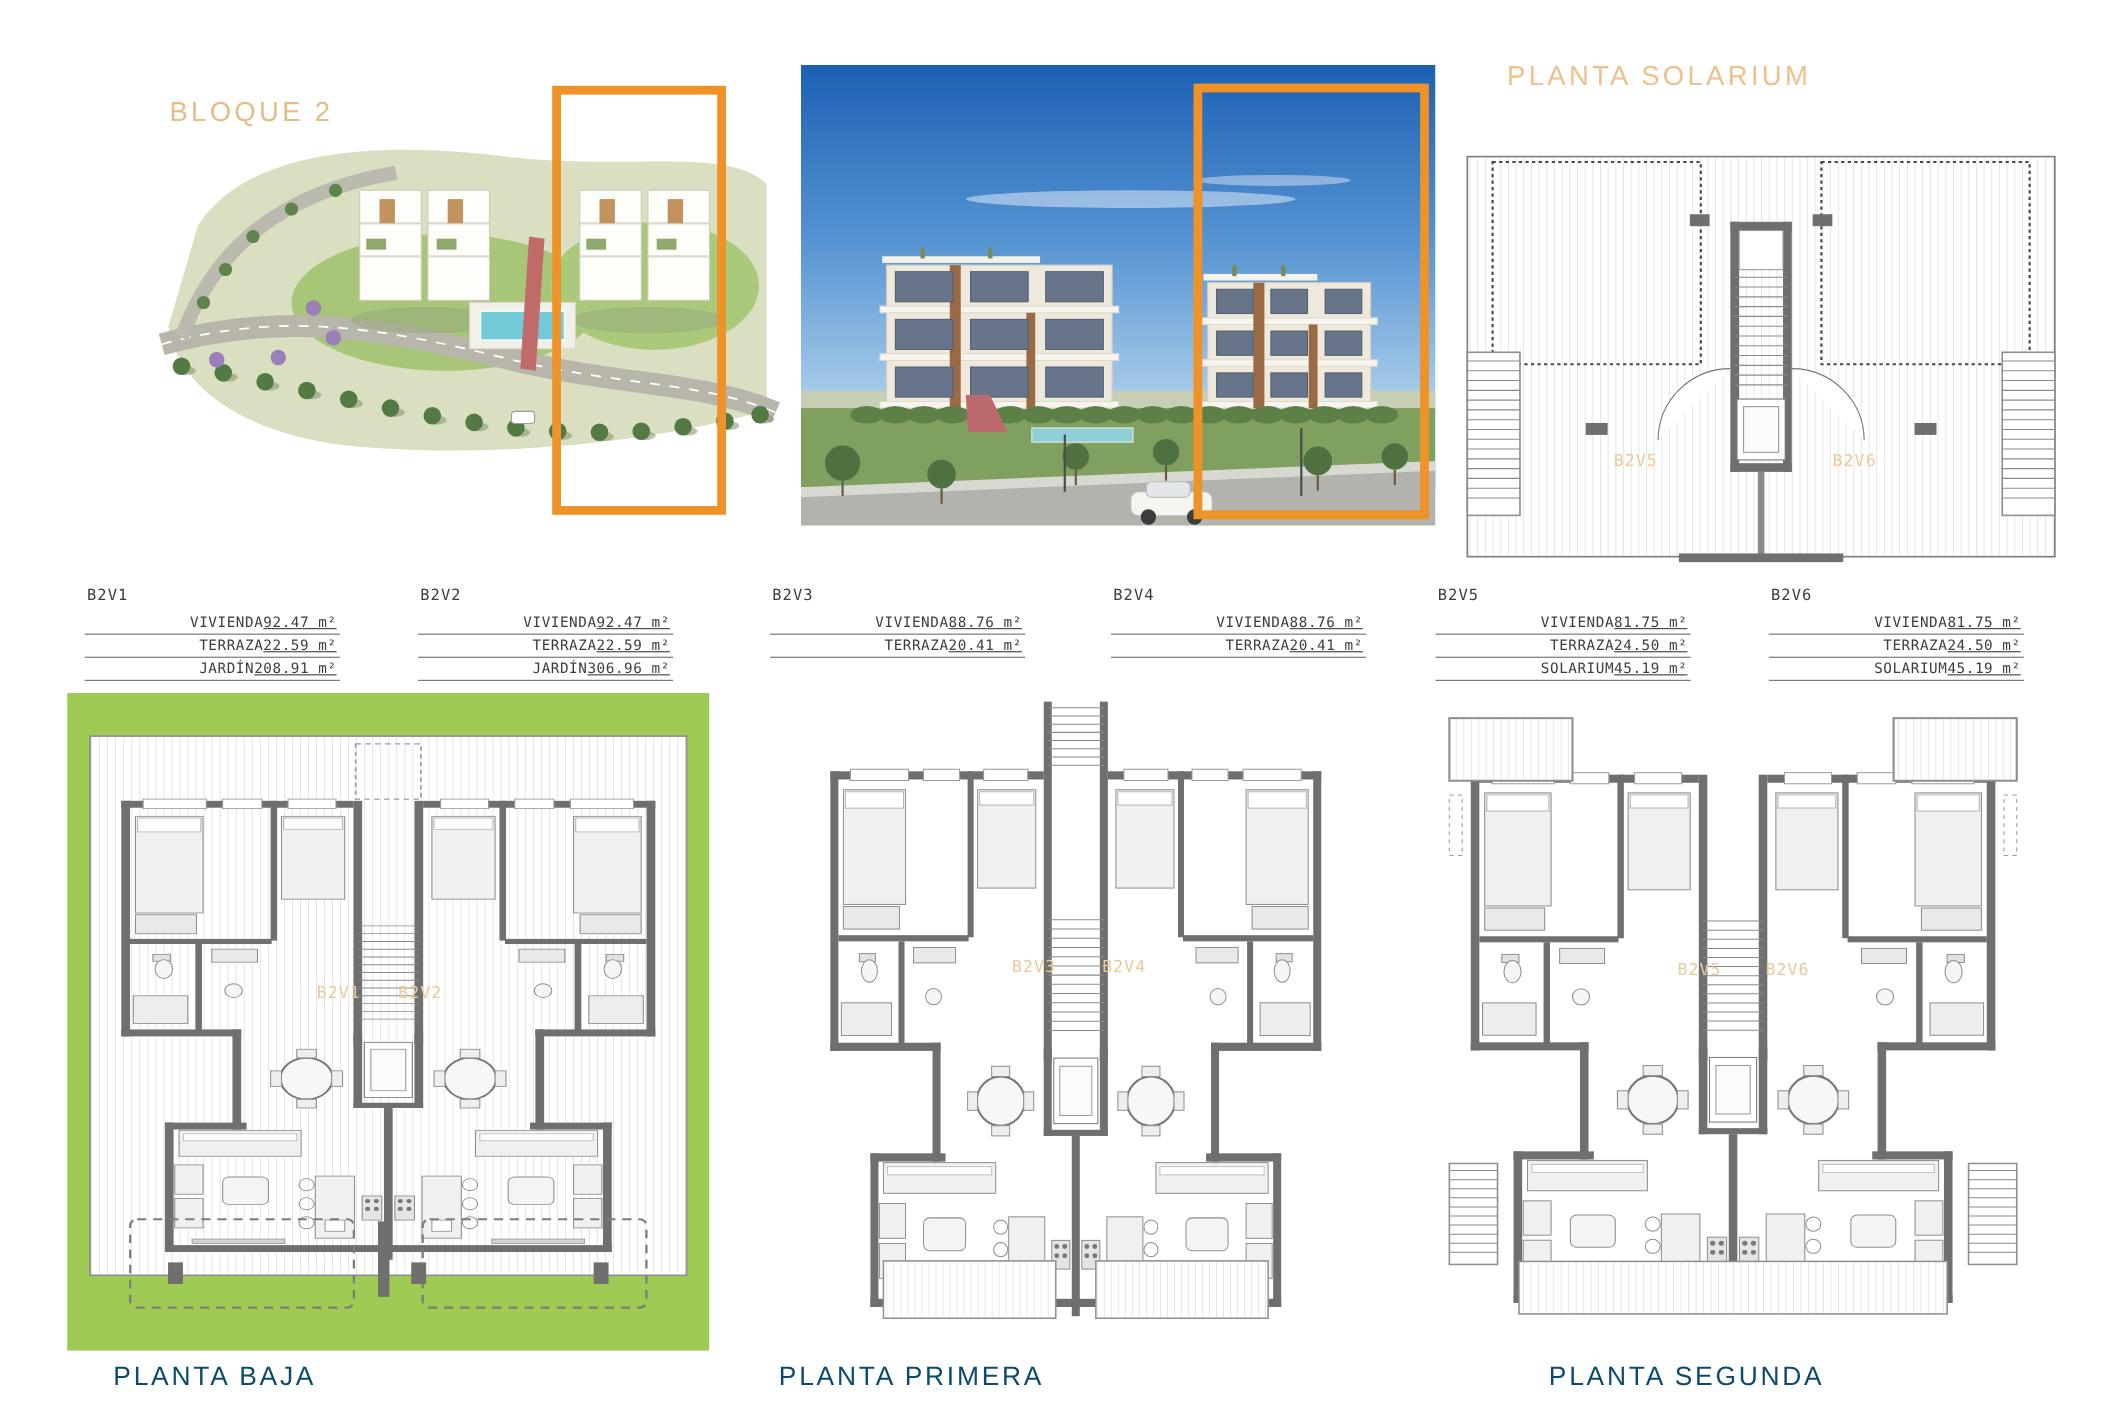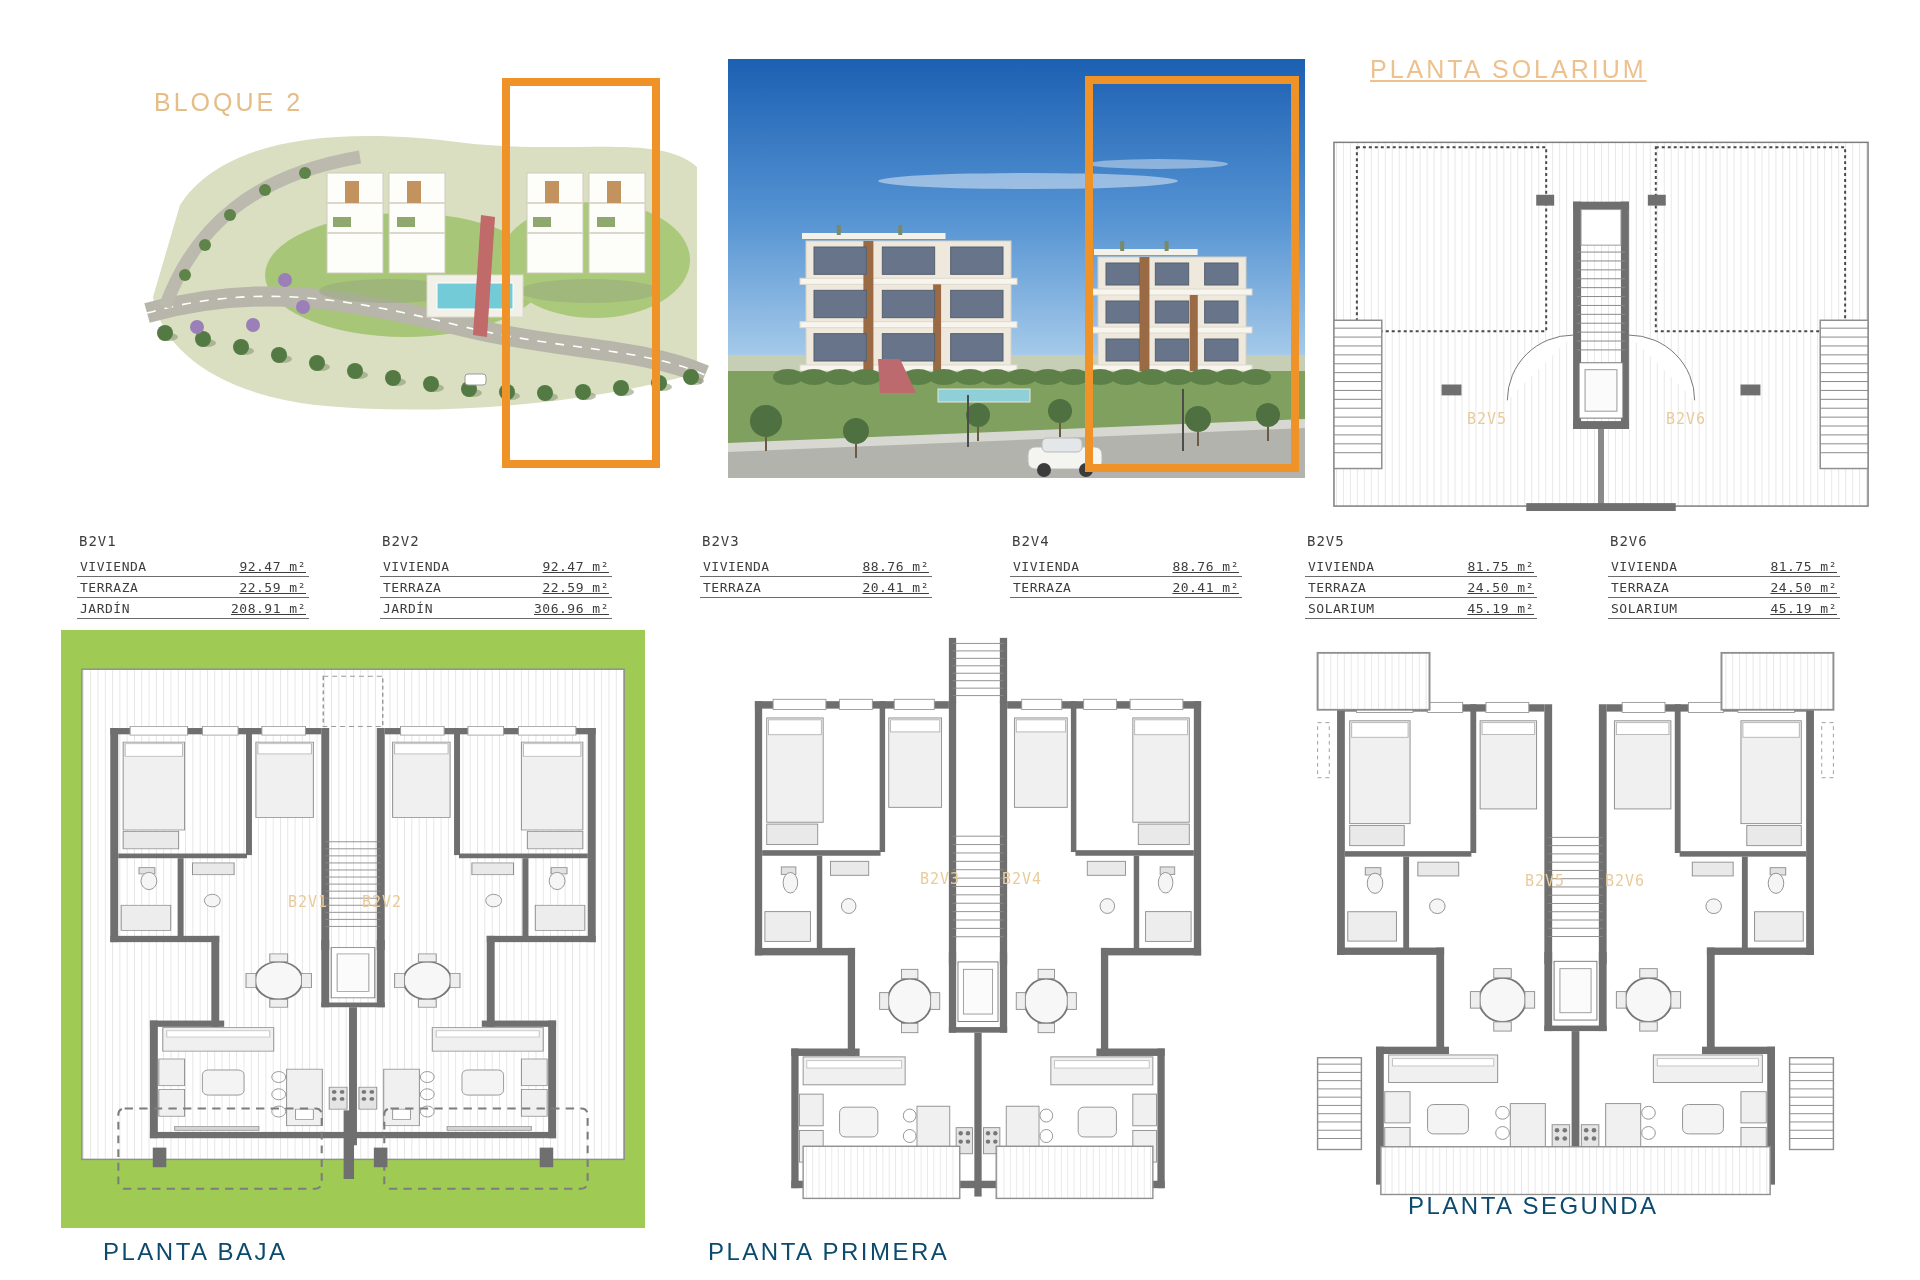--- a/index.html
+++ b/index.html
@@ -6,21 +6,21 @@
   .canvas{position:relative;width:1920px;height:1280px;background:#ffffff;overflow:hidden;
           font-family:"Liberation Sans",sans-serif;}
   .title-orange{position:absolute;color:#e4bd87;font-size:25px;letter-spacing:3px;font-weight:400;}
   .hl{position:absolute;border:8px solid #ef9227;box-sizing:border-box;background:transparent;}
   .scene{position:absolute;}
   .scene svg{display:block;width:100%;height:100%;}
   
   .area-table{position:absolute;width:232px;color:#3d3d3d;top:533px;
               font-family:"DejaVu Sans Mono","Liberation Mono",monospace;}
   .tbl-title{font-size:14px;letter-spacing:1px;margin:0 0 7px 2px;}
-  .trow{display:flex;justify-content:space-between;align-items:flex-end;
+  .trow{display:flex;justify-content:flex-end;align-items:flex-end;
         border-bottom:1.6px solid #6d6d6d;padding:1px 3px 2px;height:17px;font-size:13px;}
   .tlabel{letter-spacing:.5px;}
   .tval{letter-spacing:.5px;text-decoration:underline;}
   
   .plan{position:absolute;}
   .plan svg{display:block;width:100%;height:100%;}
   .unit-label{position:absolute;transform:translateX(-50%);color:#e9cb9b;font-size:15px;
               letter-spacing:1px;font-family:"DejaVu Sans Mono","Liberation Mono",monospace;white-space:nowrap;}
   .plan-caption{position:absolute;color:#0c4a6e;font-size:24px;letter-spacing:2.5px;}
 </style>
@@ -199,21 +199,21 @@
         <rect x="314" y="379" width="40" height="14" fill="#e4e7ea" stroke="#b9b9b6" rx="5"></rect>
         <circle cx="316" cy="411" r="7" fill="#3c3c3c"></circle>
         <circle cx="358" cy="411" r="7" fill="#3c3c3c"></circle>
         <line x1="455" y1="330" x2="455" y2="392" stroke="#4c4c4c" stroke-width="2"></line>
         <line x1="240" y1="336" x2="240" y2="388" stroke="#4c4c4c" stroke-width="2"></line>
       </svg>
   </div>
 
   <div class="hl" style="left:1085px;top:76px;width:214px;height:396px;"></div>
 
-  <div class="title-orange" style="left:1370px;top:55px;color:#ecc18e;text-decoration:underline;">PLANTA SOLARIUM</div>
+  <div class="title-orange" style="left:1370px;top:55px;color:#ecc18e;">PLANTA SOLARIUM</div>
 
   <div class="plan" style="left:1322px;top:88px;width:558px;height:425px;">
     <svg id="solarium-svg" viewBox="0 0 560 430" preserveAspectRatio="none">
         <defs>
           <pattern id="hv2" width="7" height="8" patternUnits="userSpaceOnUse">
             <rect width="7" height="8" fill="#ffffff"></rect>
             <path d="M0 0 V8" stroke="#d2d2d2" stroke-width="1"></path>
           </pattern>
         </defs>
         <rect x="12" y="55" width="536" height="368" fill="url(#hv2)" stroke="#7d7d7d" stroke-width="1.5"></rect>
@@ -789,14 +789,14 @@
         <line x1="500" y1="543" x2="545" y2="543" stroke="#8a8a8a" stroke-width="1"></line>
         <rect x="15" y="90" width="12" height="60" fill="none" stroke="#9a9a9a" stroke-dasharray="4 4"></rect>
         <rect x="533" y="90" width="12" height="60" fill="none" stroke="#9a9a9a" stroke-dasharray="4 4"></rect>
       </svg>
     <span class="unit-label" style="left:242px;top:232px;">B2V5</span>
     <span class="unit-label" style="left:322px;top:232px;">B2V6</span>
   </div>
 
   <div class="plan-caption" style="left:103px;top:1238px;">PLANTA BAJA</div>
   <div class="plan-caption" style="left:708px;top:1238px;">PLANTA PRIMERA</div>
-  <div class="plan-caption" style="left:1408px;top:1192px;">PLANTA SEGUNDA</div>
+  <div class="plan-caption" style="left:1408px;top:1238px;">PLANTA SEGUNDA</div>
 </div>
 
 </body></html>

